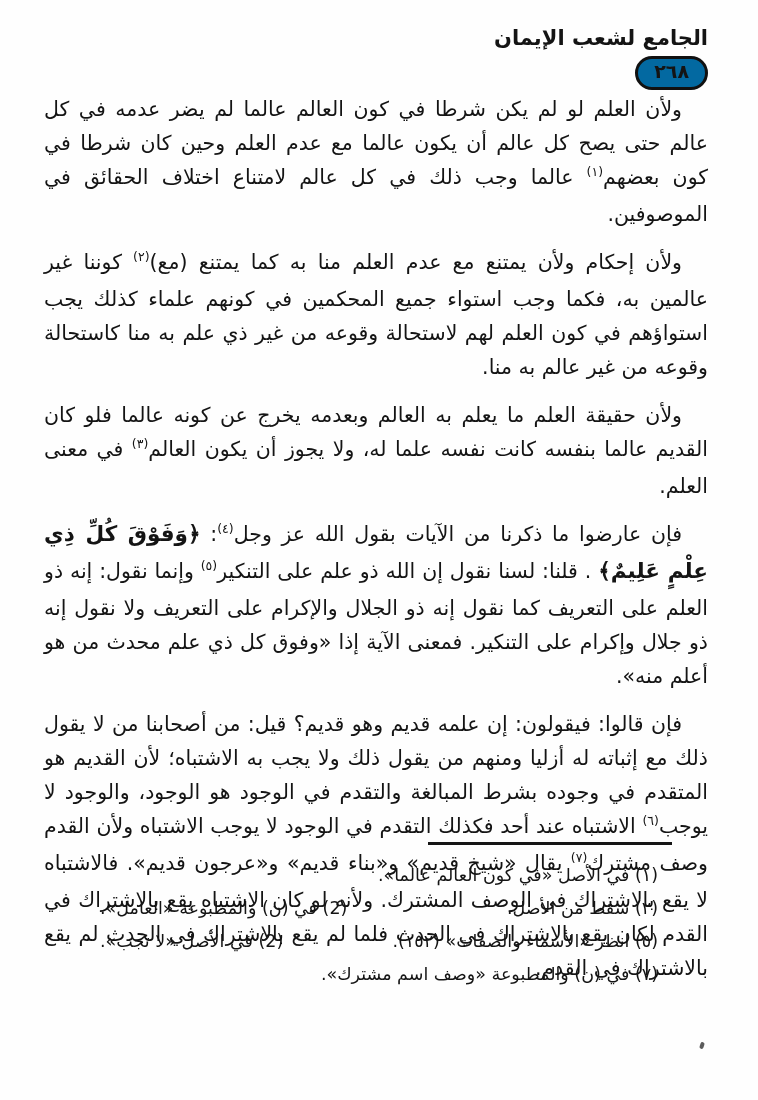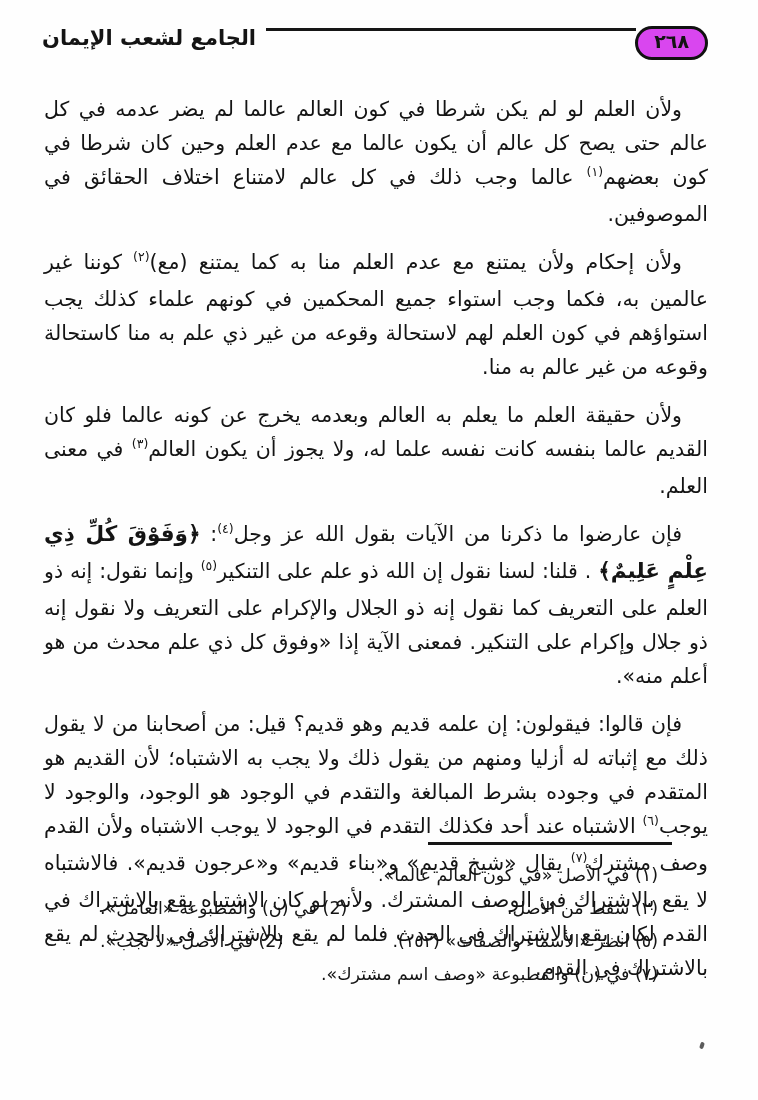--- a/index.html
+++ b/index.html
@@ -4,31 +4,31 @@
 <style>
   html,body{margin:0;padding:0;background:#e8e8e8;}
   .page{
     width:758px;height:1100px;position:relative;margin:0 auto;
     background:#fefefe;color:#141414;overflow:hidden;direction:rtl;
     font-family:"DejaVu Sans",sans-serif;
   }
   
   .header{
     position:absolute;top:26px;left:42px;right:50px;height:48px;
-    display:flex;align-items:flex-start;direction:ltr;
+    display:flex;flex-direction:column;align-items:flex-end;direction:ltr;
   }
   .header-title{
     font-size:21px;font-weight:bold;white-space:nowrap;direction:rtl;
     padding-bottom:4px;
   }
   .header-rule{flex:1;height:3px;background:#161616;margin:2px 0 0 10px;}
   .page-badge{
     border:3px solid #111;border-radius:17px;padding:3px 16px 6px;
     font-size:19px;font-weight:bold;line-height:1;direction:rtl;
-    background:#d946ef;margin-left:-1px;
+    background:#0369a1;margin-left:-1px;
   }
   
   .body-text{position:absolute;top:92px;right:46px;left:44px;}
   .para{
     margin:0 4px 14px 0;font-size:20.5px;line-height:34px;
     text-align:justify;text-indent:26px;
   }
   .seg-normal{}
   .seg-sup{font-size:12.5px;position:relative;top:-8px;letter-spacing:-0.5px;}
   .seg-quran{font-weight:bold;font-size:21.5px;}

